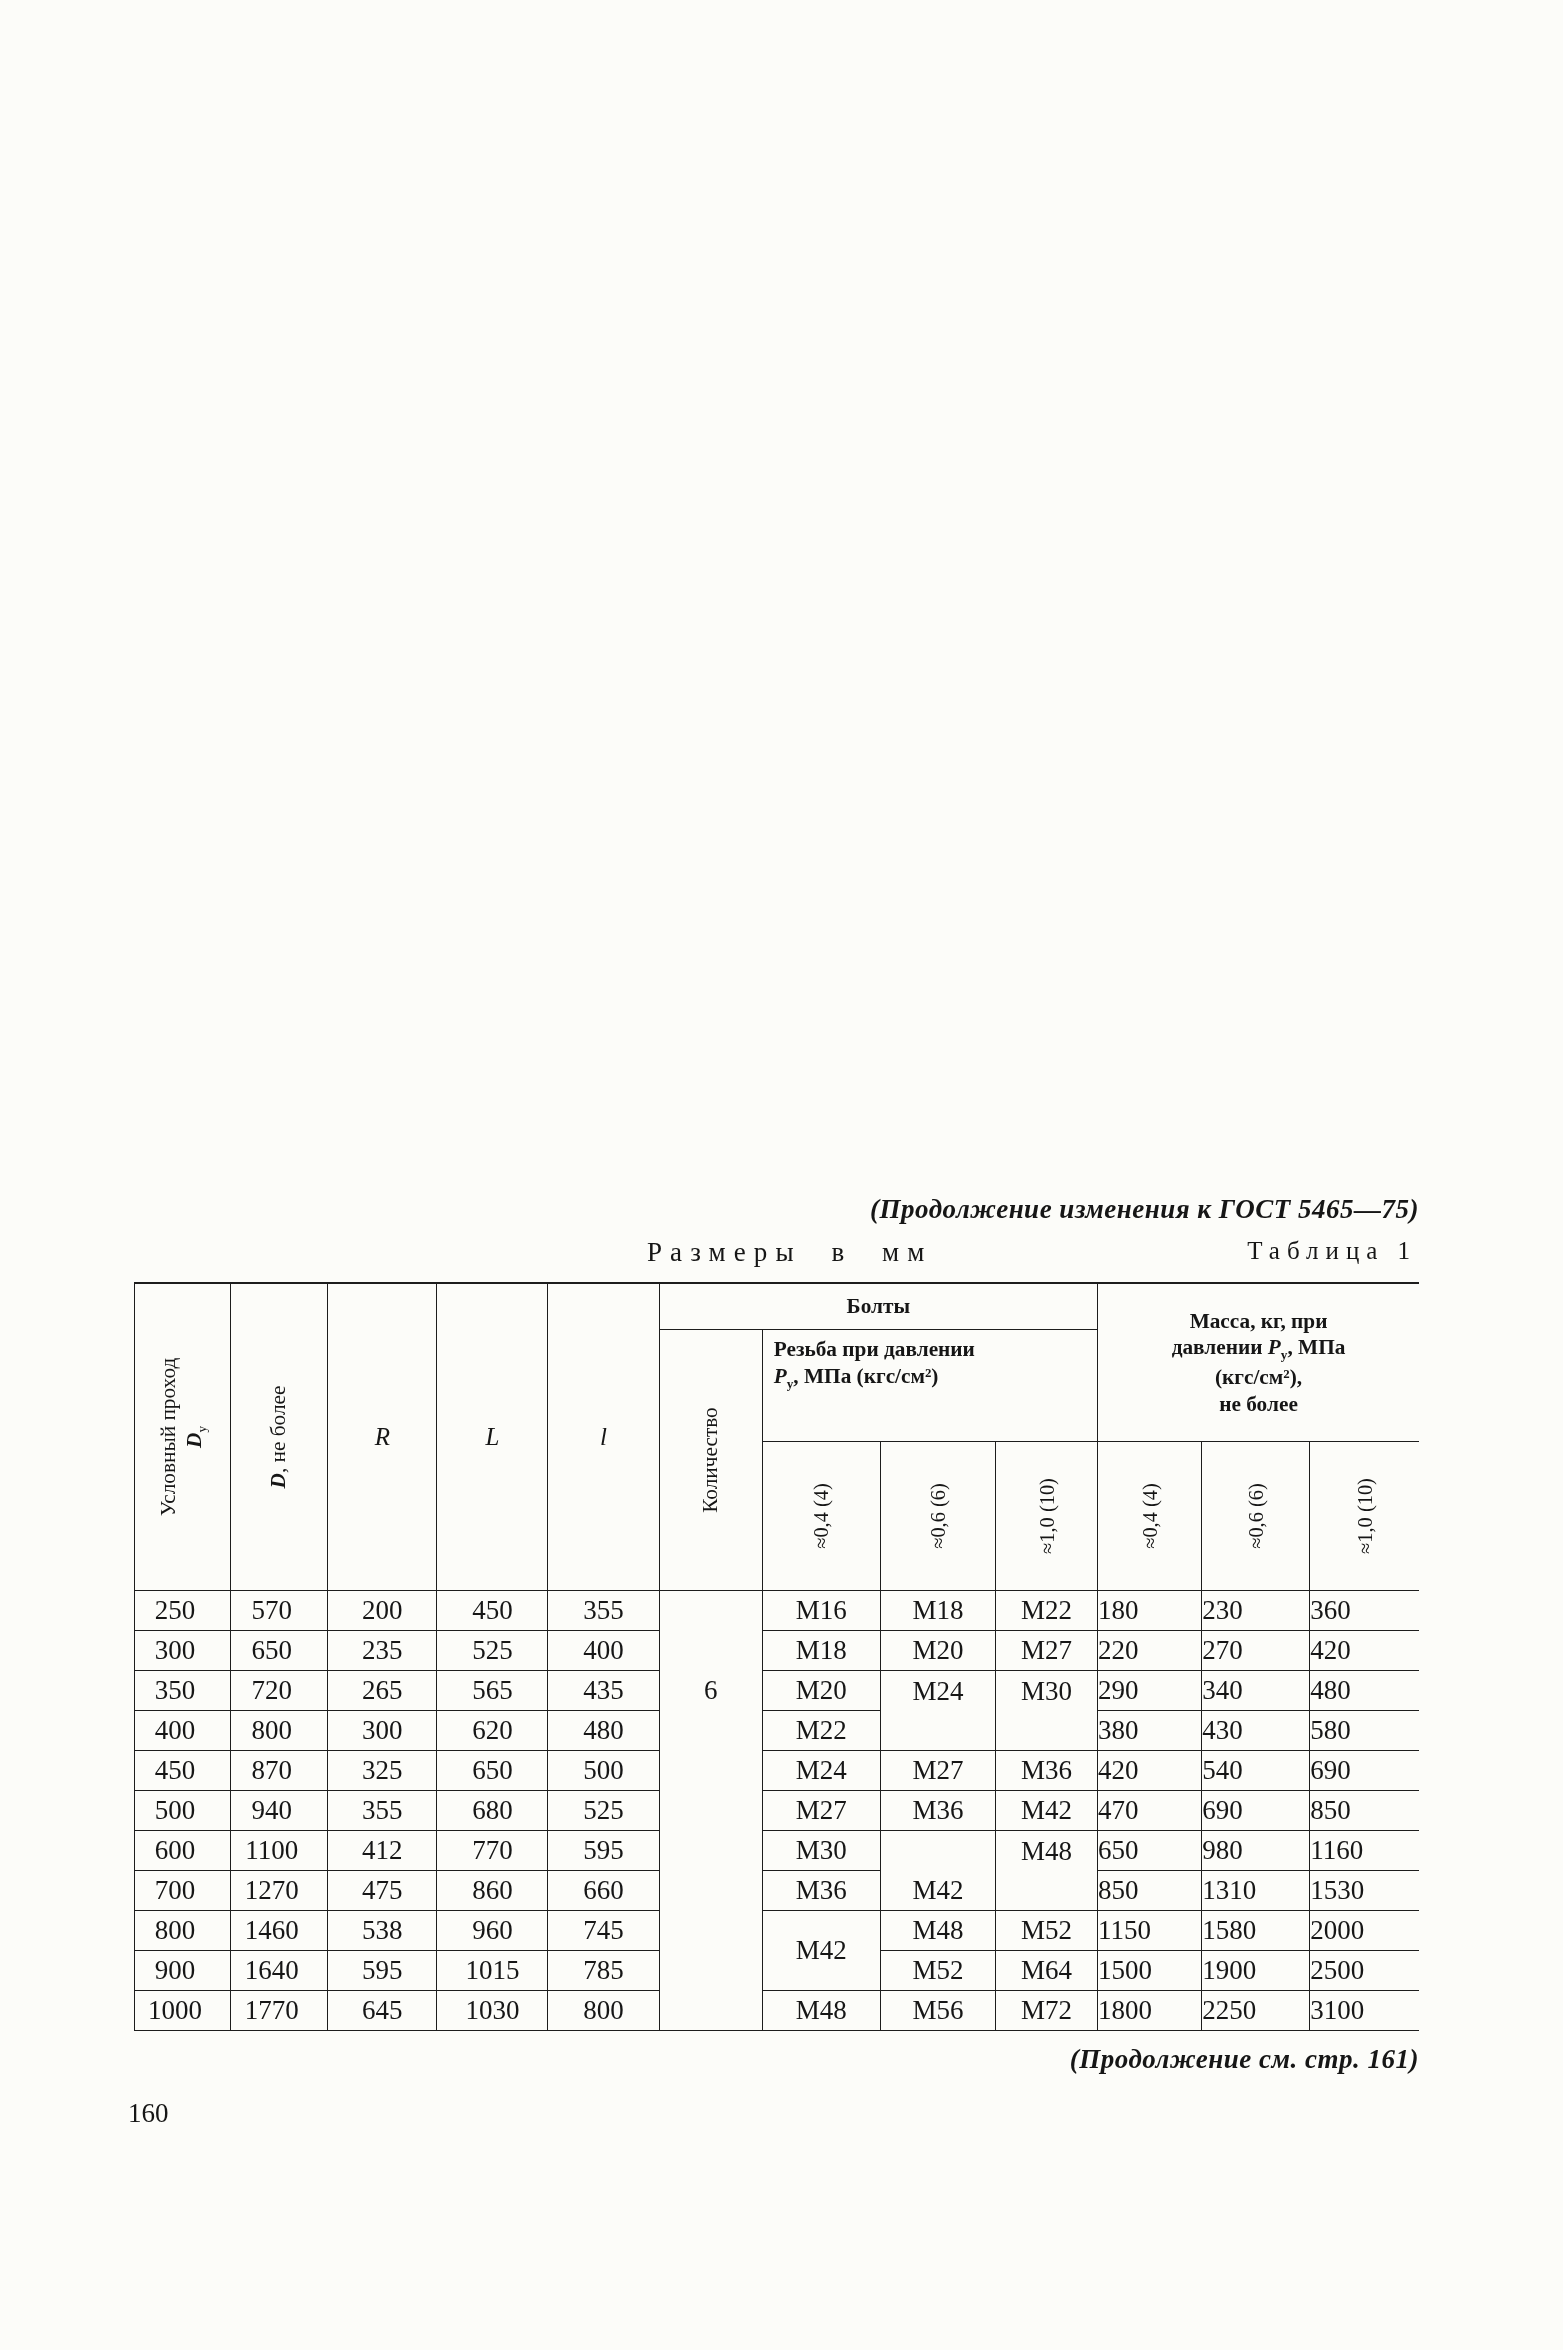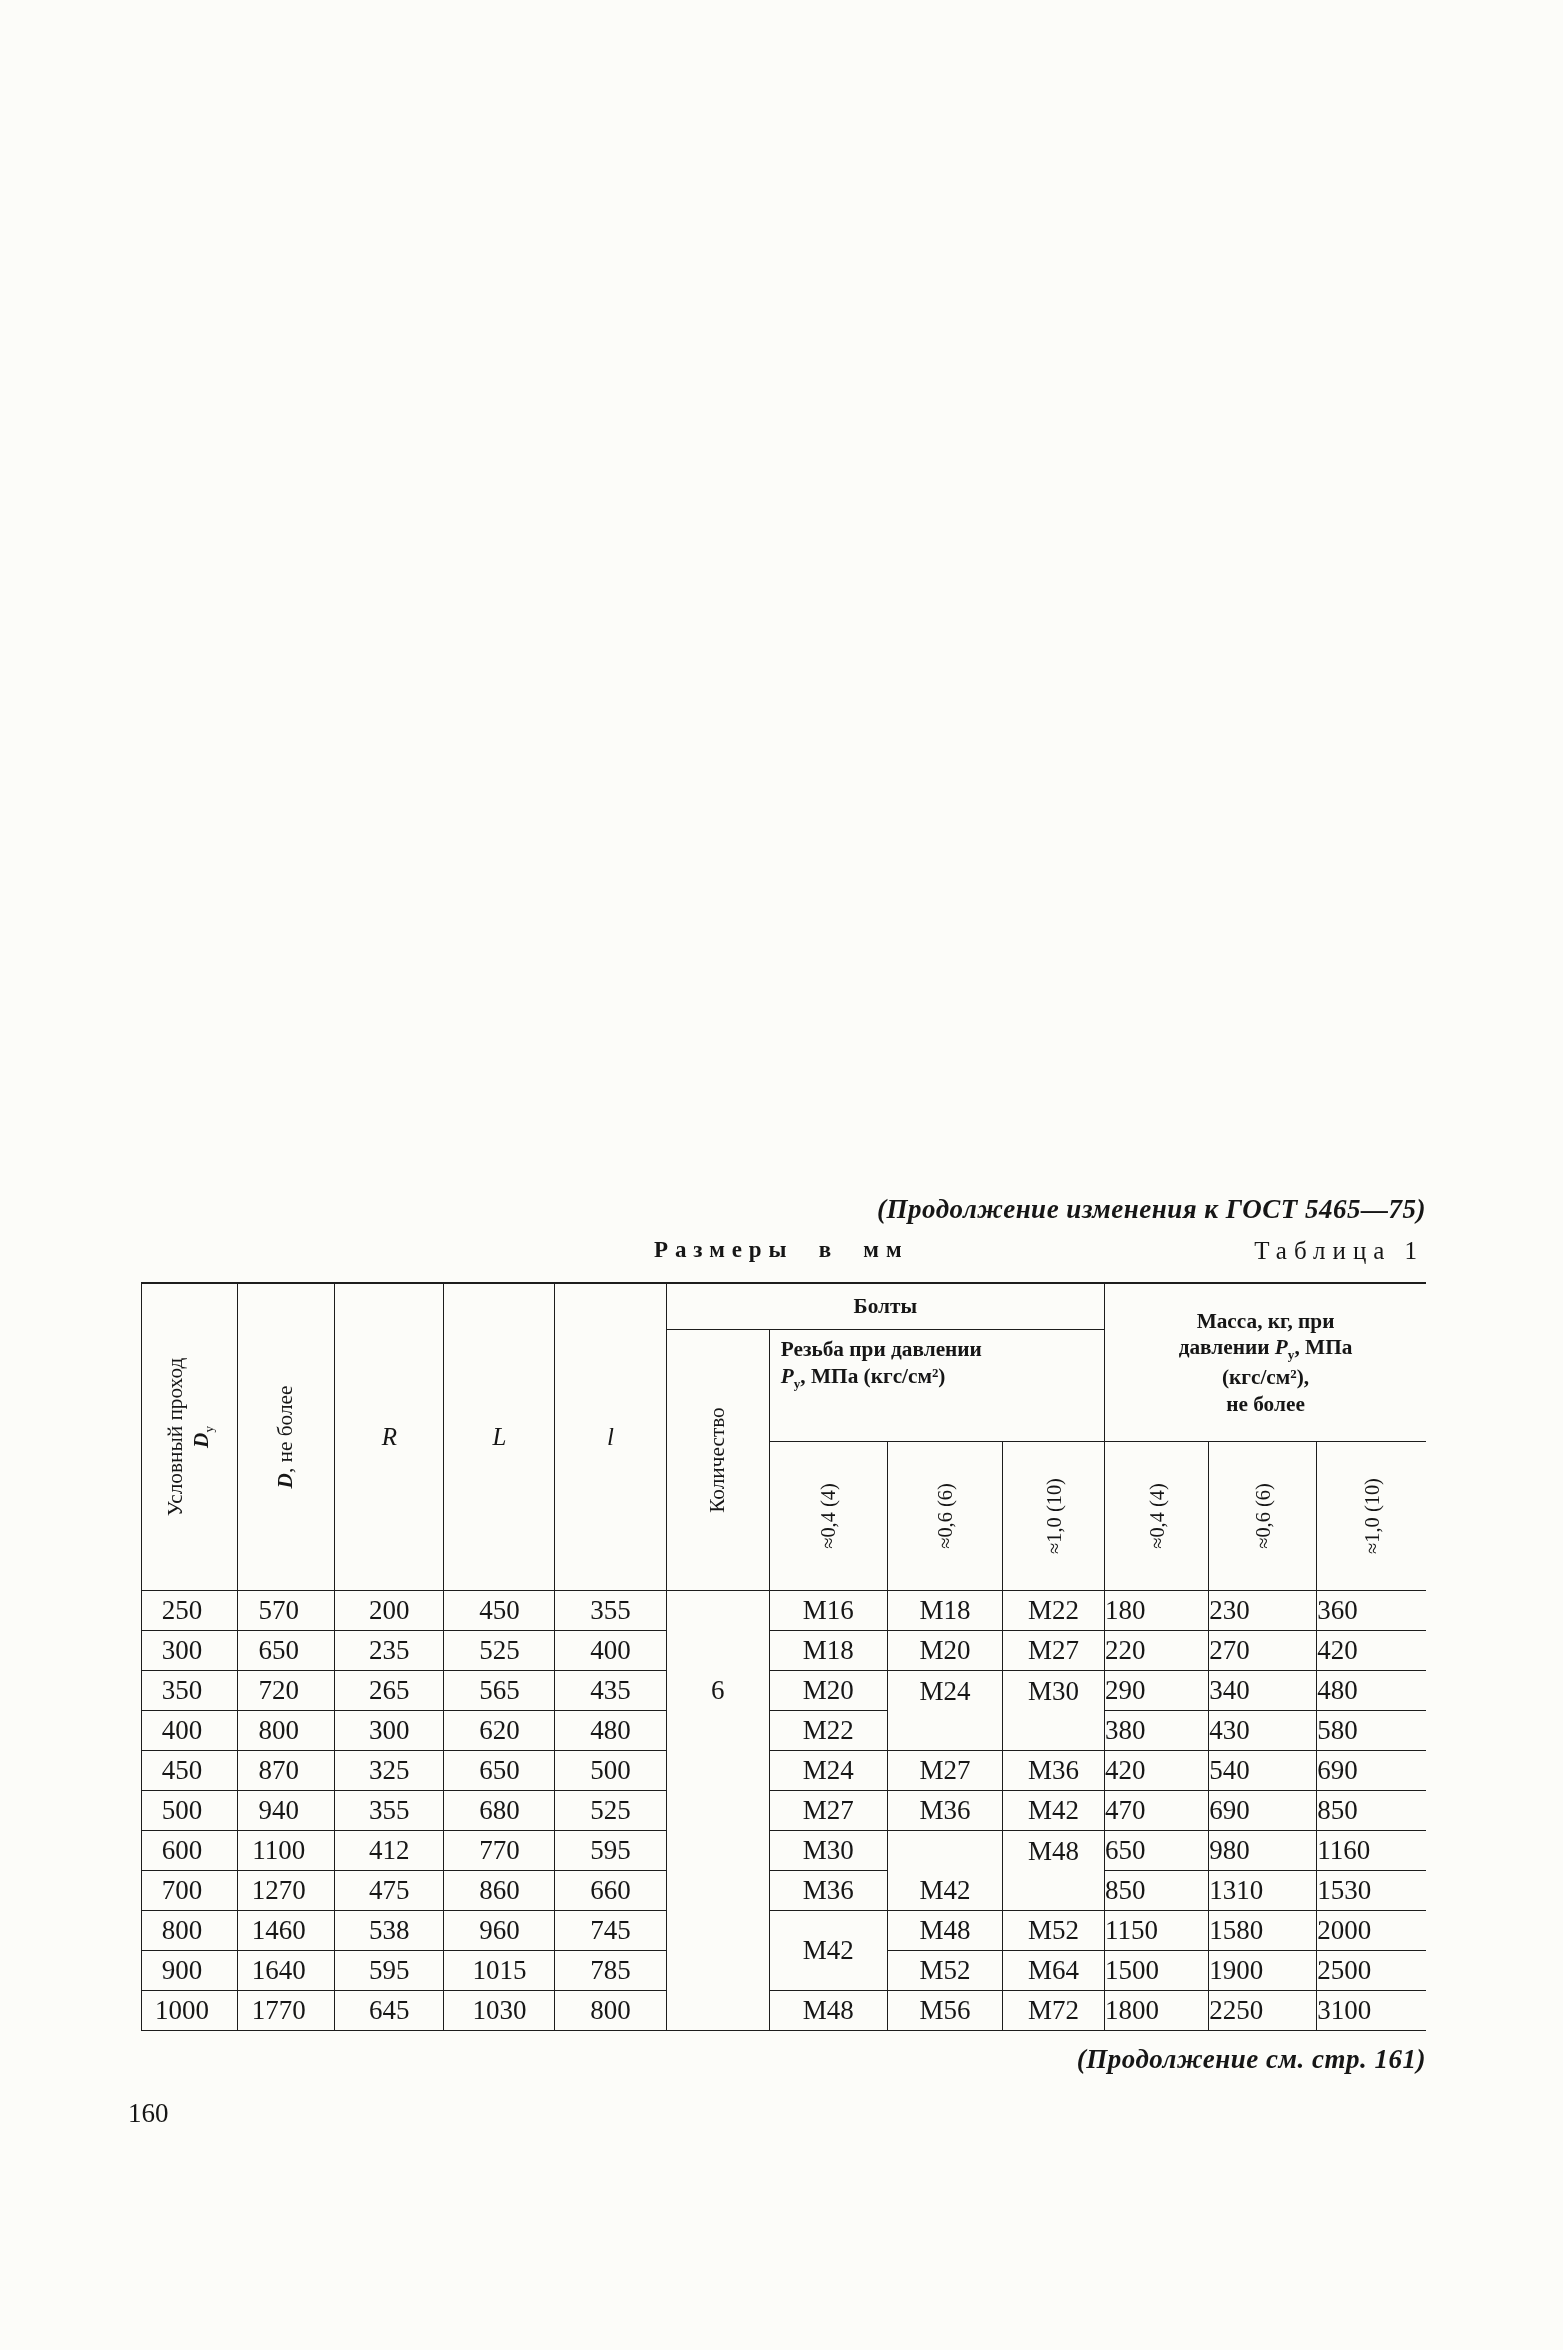--- a/index.html
+++ b/index.html
@@ -1,24 +1,24 @@
 <!DOCTYPE html>
 <html style="font-size:15px"><head>
 <meta charset="utf-8">
 <style>
   html,body{margin:0;padding:0;}
   body{
     width:1564px;height:2350px;position:relative;
     background:#fcfcf9;color:#161616;
     font-family:"Liberation Serif","DejaVu Serif",serif;
   }
-  .content{position:absolute;left:141px;top:1189px;width:1285px;}
+  .content{position:absolute;left:134px;top:1189px;width:1285px;}
   .note{font-size:27px;font-weight:bold;font-style:italic;text-align:right;height:41px;line-height:41px;letter-spacing:0.5px;}
   .caprow{position:relative;height:48px;}
-  .cap-sizes{position:absolute;left:513px;top:7.4px;font-size:23px;letter-spacing:.30em;word-spacing:.55em;white-space:nowrap;font-weight:bold;}
+  .cap-sizes{position:absolute;left:513px;top:7.4px;font-size:27px;letter-spacing:.30em;word-spacing:.55em;white-space:nowrap;}
   .cap-table{position:absolute;right:1.9px;top:7.4px;font-size:25px;letter-spacing:.28em;white-space:nowrap;}
   table{border-collapse:collapse;table-layout:fixed;width:1285px;margin-top:3.7px;border-top:2.8px solid #1d1d1d;}
   th,td{border:1.9px solid #1d1d1d;vertical-align:middle;overflow:hidden;padding:0;}
   tr > *:last-child{border-right:none;}
   thead th{font-weight:normal;}
   tr.hA{height:47px;} tr.hB{height:112px;} tr.hC{height:149px;}
   tbody tr{height:40px;}
   tbody td{font-size:27px;line-height:1;}
   .ra{text-align:center;padding-right:15px;}
   .ram{text-align:left;padding-right:20.4px;}

